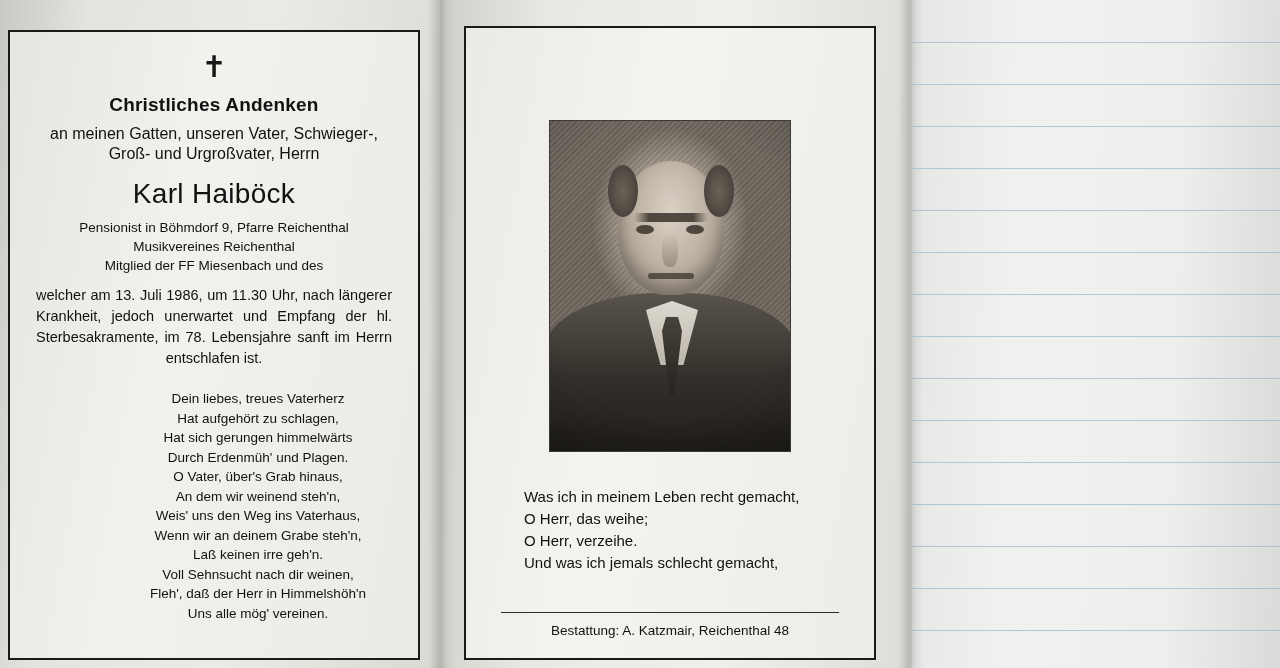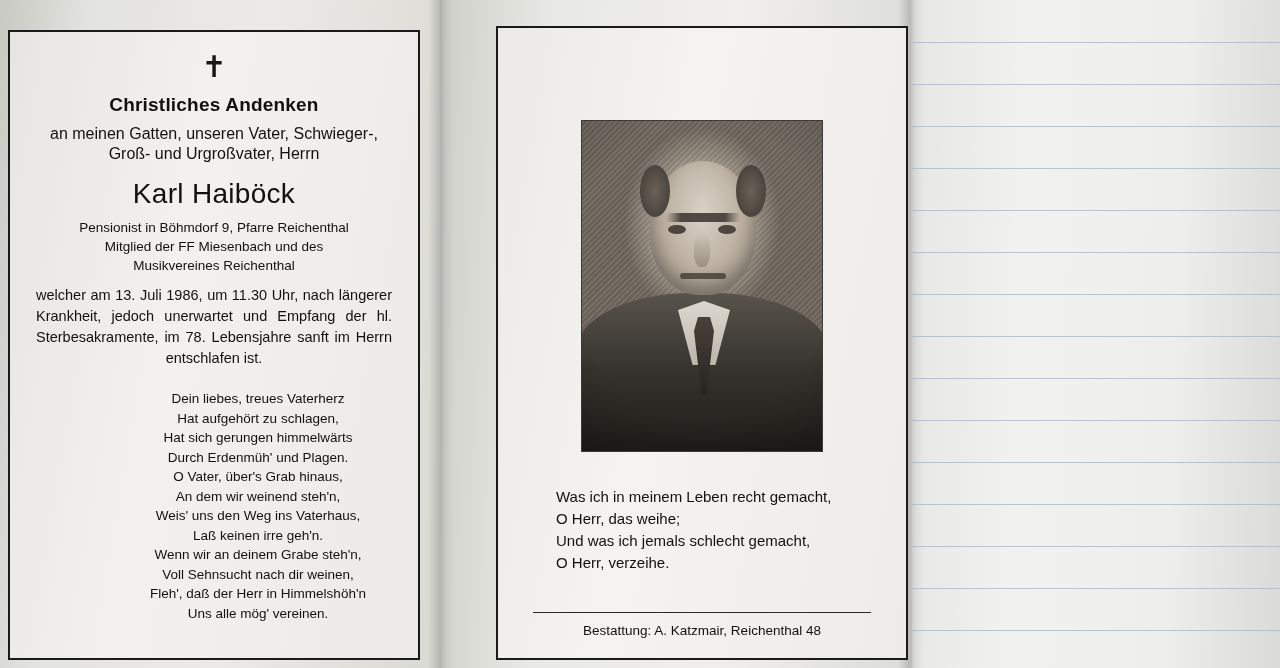--- a/index.html
+++ b/index.html
@@ -51,21 +51,21 @@
     background: #efeeea;
     border: 2px solid #1a1a1a;
     box-sizing: border-box;
   }
   .card-left {
     left: 8px; top: 30px;
     width: 412px; height: 630px;
     background: linear-gradient(100deg, #e6e5e1 0%, #f2f1ed 40%, #eceae6 100%);
   }
   .card-mid {
-    left: 496px; top: 26px;
+    left: 464px; top: 26px;
     width: 412px; height: 634px;
     background: linear-gradient(100deg, #eceae7 0%, #f4f3f0 40%, #edece8 100%);
   }
 
   
   .left-inner {
     padding: 18px 22px 10px 22px;
     text-align: center;
     color: #111;
   }
@@ -275,36 +275,36 @@
 
       <div class="subtitle">
         <div>an meinen Gatten, unseren Vater, Schwieger-,</div>
         <div>Groß- und Urgroßvater, Herrn</div>
       </div>
 
       <div class="name">Karl Haiböck</div>
 
       <div class="roles">
         <div>Pensionist in Böhmdorf 9, Pfarre Reichenthal</div>
+        <div>Musikvereines Reichenthal</div>
         <div>Mitglied der FF Miesenbach und des</div>
-        <div>Musikvereines Reichenthal</div>
       </div>
 
       <div class="obit">welcher am 13. Juli 1986, um 11.30 Uhr, nach längerer Krankheit, jedoch unerwartet und Empfang der hl. Sterbesakramente, im 78. Lebensjahre sanft im Herrn entschlafen ist.</div>
 
       <div class="poem">
         <div>Dein liebes, treues Vaterherz</div>
         <div>Hat aufgehört zu schlagen,</div>
         <div>Hat sich gerungen himmelwärts</div>
         <div>Durch Erdenmüh' und Plagen.</div>
         <div>O Vater, über's Grab hinaus,</div>
         <div>An dem wir weinend steh'n,</div>
         <div>Weis' uns den Weg ins Vaterhaus,</div>
+        <div>Wenn wir an deinem Grabe steh'n,</div>
         <div>Laß keinen irre geh'n.</div>
-        <div>Wenn wir an deinem Grabe steh'n,</div>
         <div>Voll Sehnsucht nach dir weinen,</div>
         <div>Fleh', daß der Herr in Himmelshöh'n</div>
         <div>Uns alle mög' vereinen.</div>
       </div>
     </div>
   </div>
 
   <div class="card card-mid">
     <div class="mid-inner">
 
@@ -321,22 +321,22 @@
           <div class="p-mouth"></div>
           <div class="p-shirt"></div>
           <div class="p-tie"></div>
           <div class="p-vign"></div>
         </div>
       </div>
 
       <div class="verse">
         <div>Was ich in meinem Leben recht gemacht,</div>
         <div>O Herr, das weihe;</div>
+        <div>O Herr, verzeihe.</div>
         <div>Und was ich jemals schlecht gemacht,</div>
-        <div>O Herr, verzeihe.</div>
       </div>
 
       <div class="mid-spacer"></div>
 
       <div class="mid-rule"></div>
 
       <div class="footer">
         <div>Bestattung: A. Katzmair, Reichenthal 48</div>
       </div>
 

